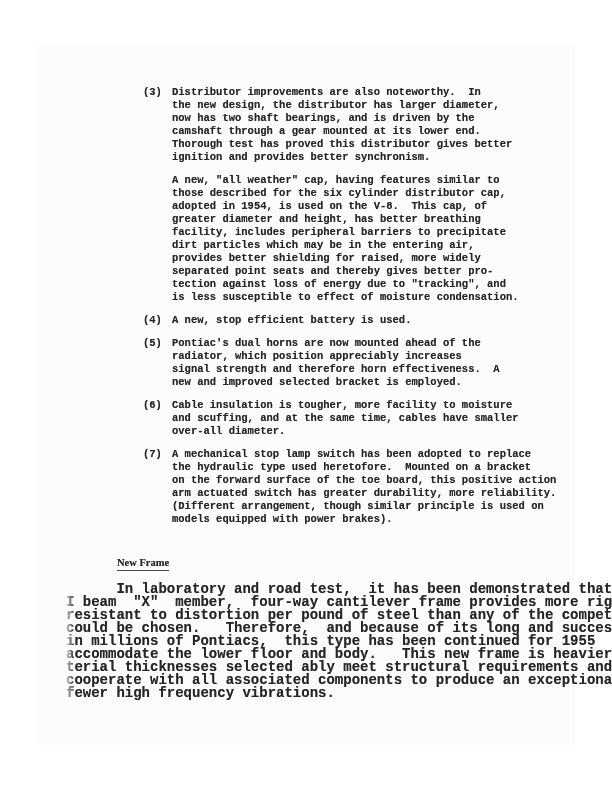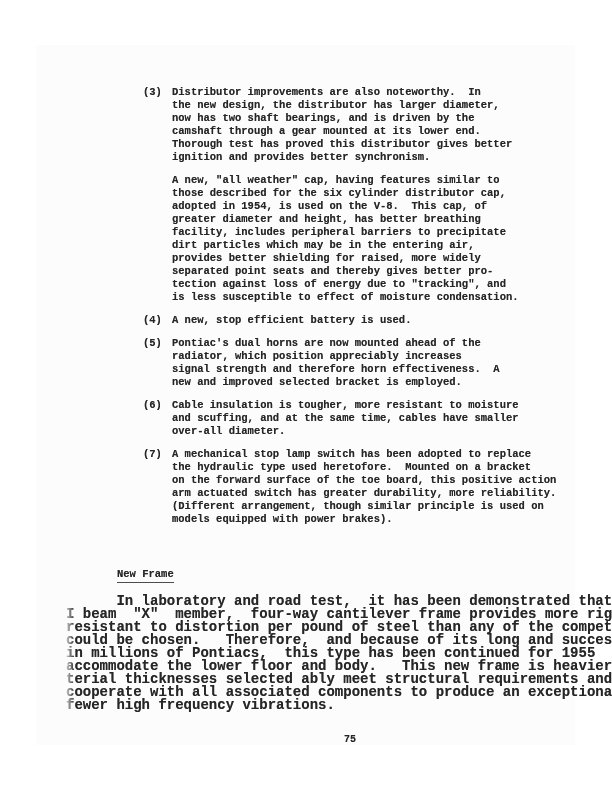--- a/index.html
+++ b/index.html
@@ -44,24 +44,25 @@
   }
   .list-num {
     flex: 0 0 29px;
     width: 29px;
   }
   .list-text {
     flex: 1 1 auto;
   }
   .section-heading {
     display: inline-block;
-    margin: 32px 0 0 -26px; 
+    margin: 20px 0 0 -26px; 
     font-size: 10.5px;
     border-bottom: 1px solid rgba(45,45,45,0.85);
     padding-bottom: 1px;
+    font-family: Liberation Serif, serif;
   }
   .body-paragraph {
     position: relative;
     margin: 12px 0 0 -77px; 
     font-size: 14px;
     width: 500px;
   }
   
   .body-paragraph::after {
     content: "";
@@ -121,21 +122,21 @@
       <div class="list-row typed">
         <span class="list-num">(5)</span>
         <div class="list-text">Pontiac's dual horns are now mounted ahead of the
 radiator, which position appreciably increases
 signal strength and therefore horn effectiveness.  A
 new and improved selected bracket is employed.</div>
       </div>
 
       <div class="list-row typed">
         <span class="list-num">(6)</span>
-        <div class="list-text">Cable insulation is tougher, more resistant to moisture
+        <div class="list-text">Cable insulation is tougher, more facility to moisture
 and scuffing, and at the same time, cables have smaller
 over-all diameter.</div>
       </div>
 
       <div class="list-row typed">
         <span class="list-num">(7)</span>
         <div class="list-text">A mechanical stop lamp switch has been adopted to replace
 the hydraulic type used heretofore.  Mounted on a bracket
 on the forward surface of the toe board, this positive action
 arm actuated switch has greater durability, more reliability.
@@ -150,17 +151,16 @@
       <div class="body-paragraph typed">      In laboratory and road test,  it has been demonstrated that the straight
 I beam  "X"  member,  four-way cantilever frame provides more rigidity and
 resistant to distortion per pound of steel than any of the competing types that
 could be chosen.   Therefore,  and because of its long and successful service
 in millions of Pontiacs,  this type has been continued for 1955  with changes to
 accommodate the lower floor and body.   This new frame is heavier and ma-
 terial thicknesses selected ably meet structural requirements and importantly
 cooperate with all associated components to produce an exceptional  ride with
 fewer high frequency vibrations.</div>
 
-      <div class="page-number typed">75</div>
 
     </div>
   </div>
 </div>
 
 </body></html>

